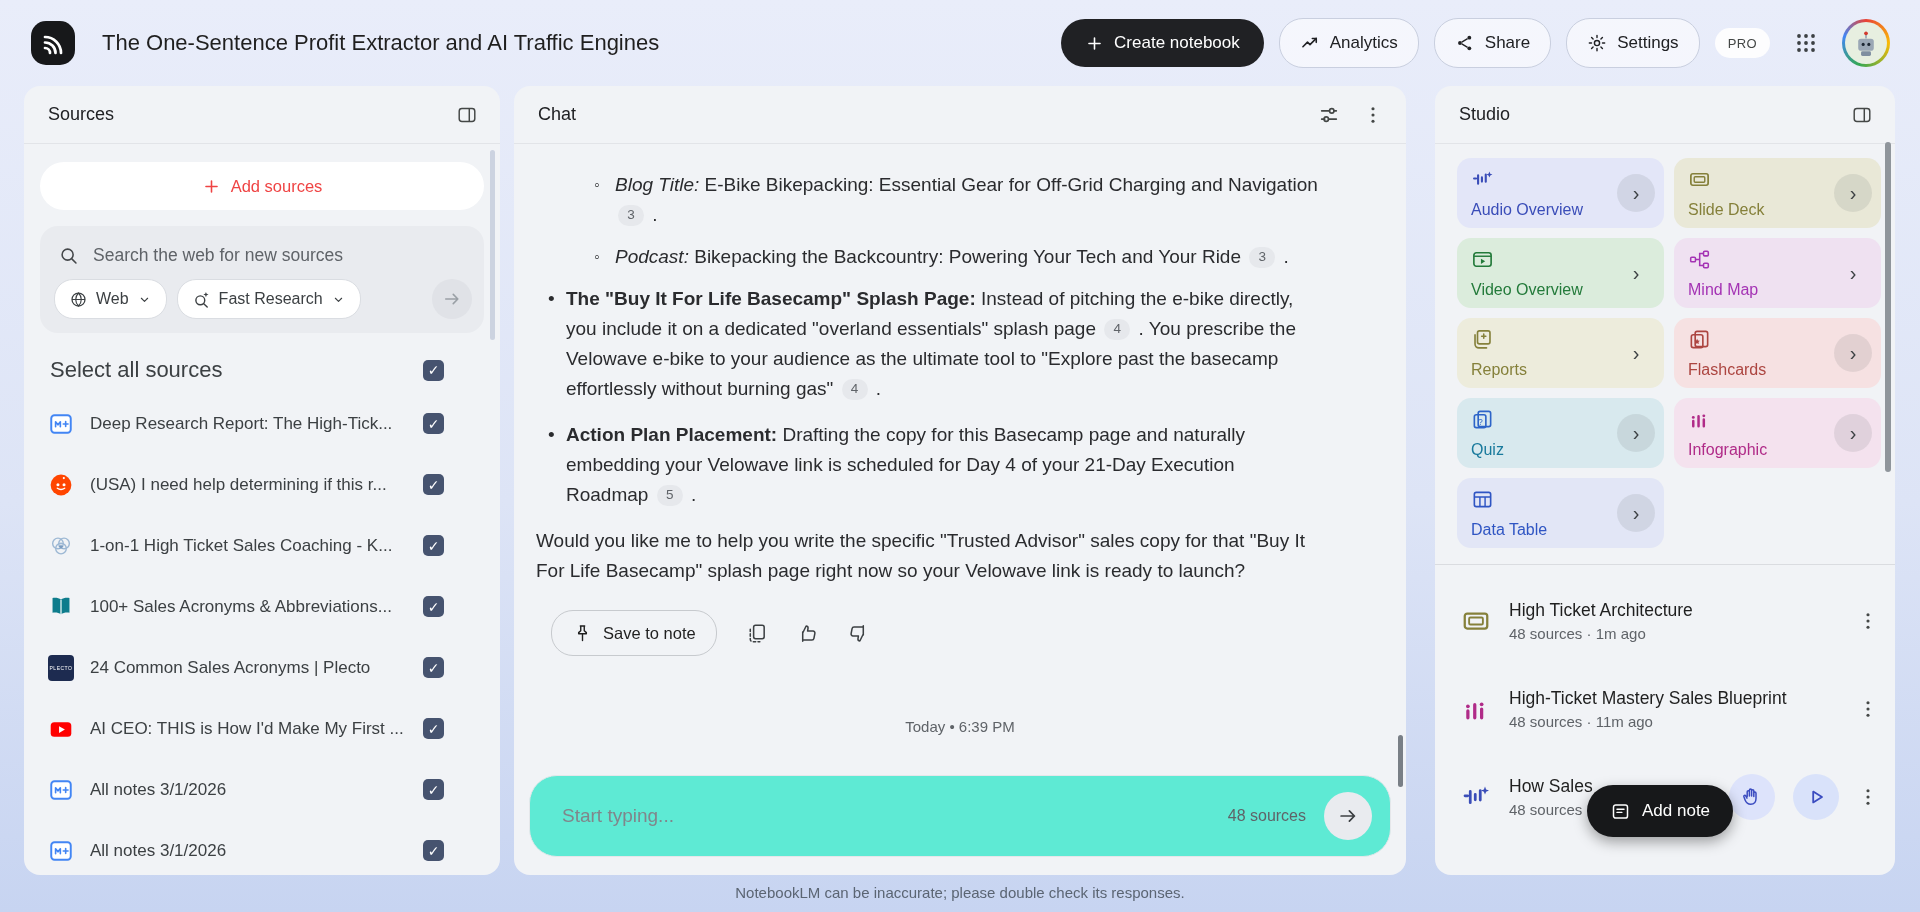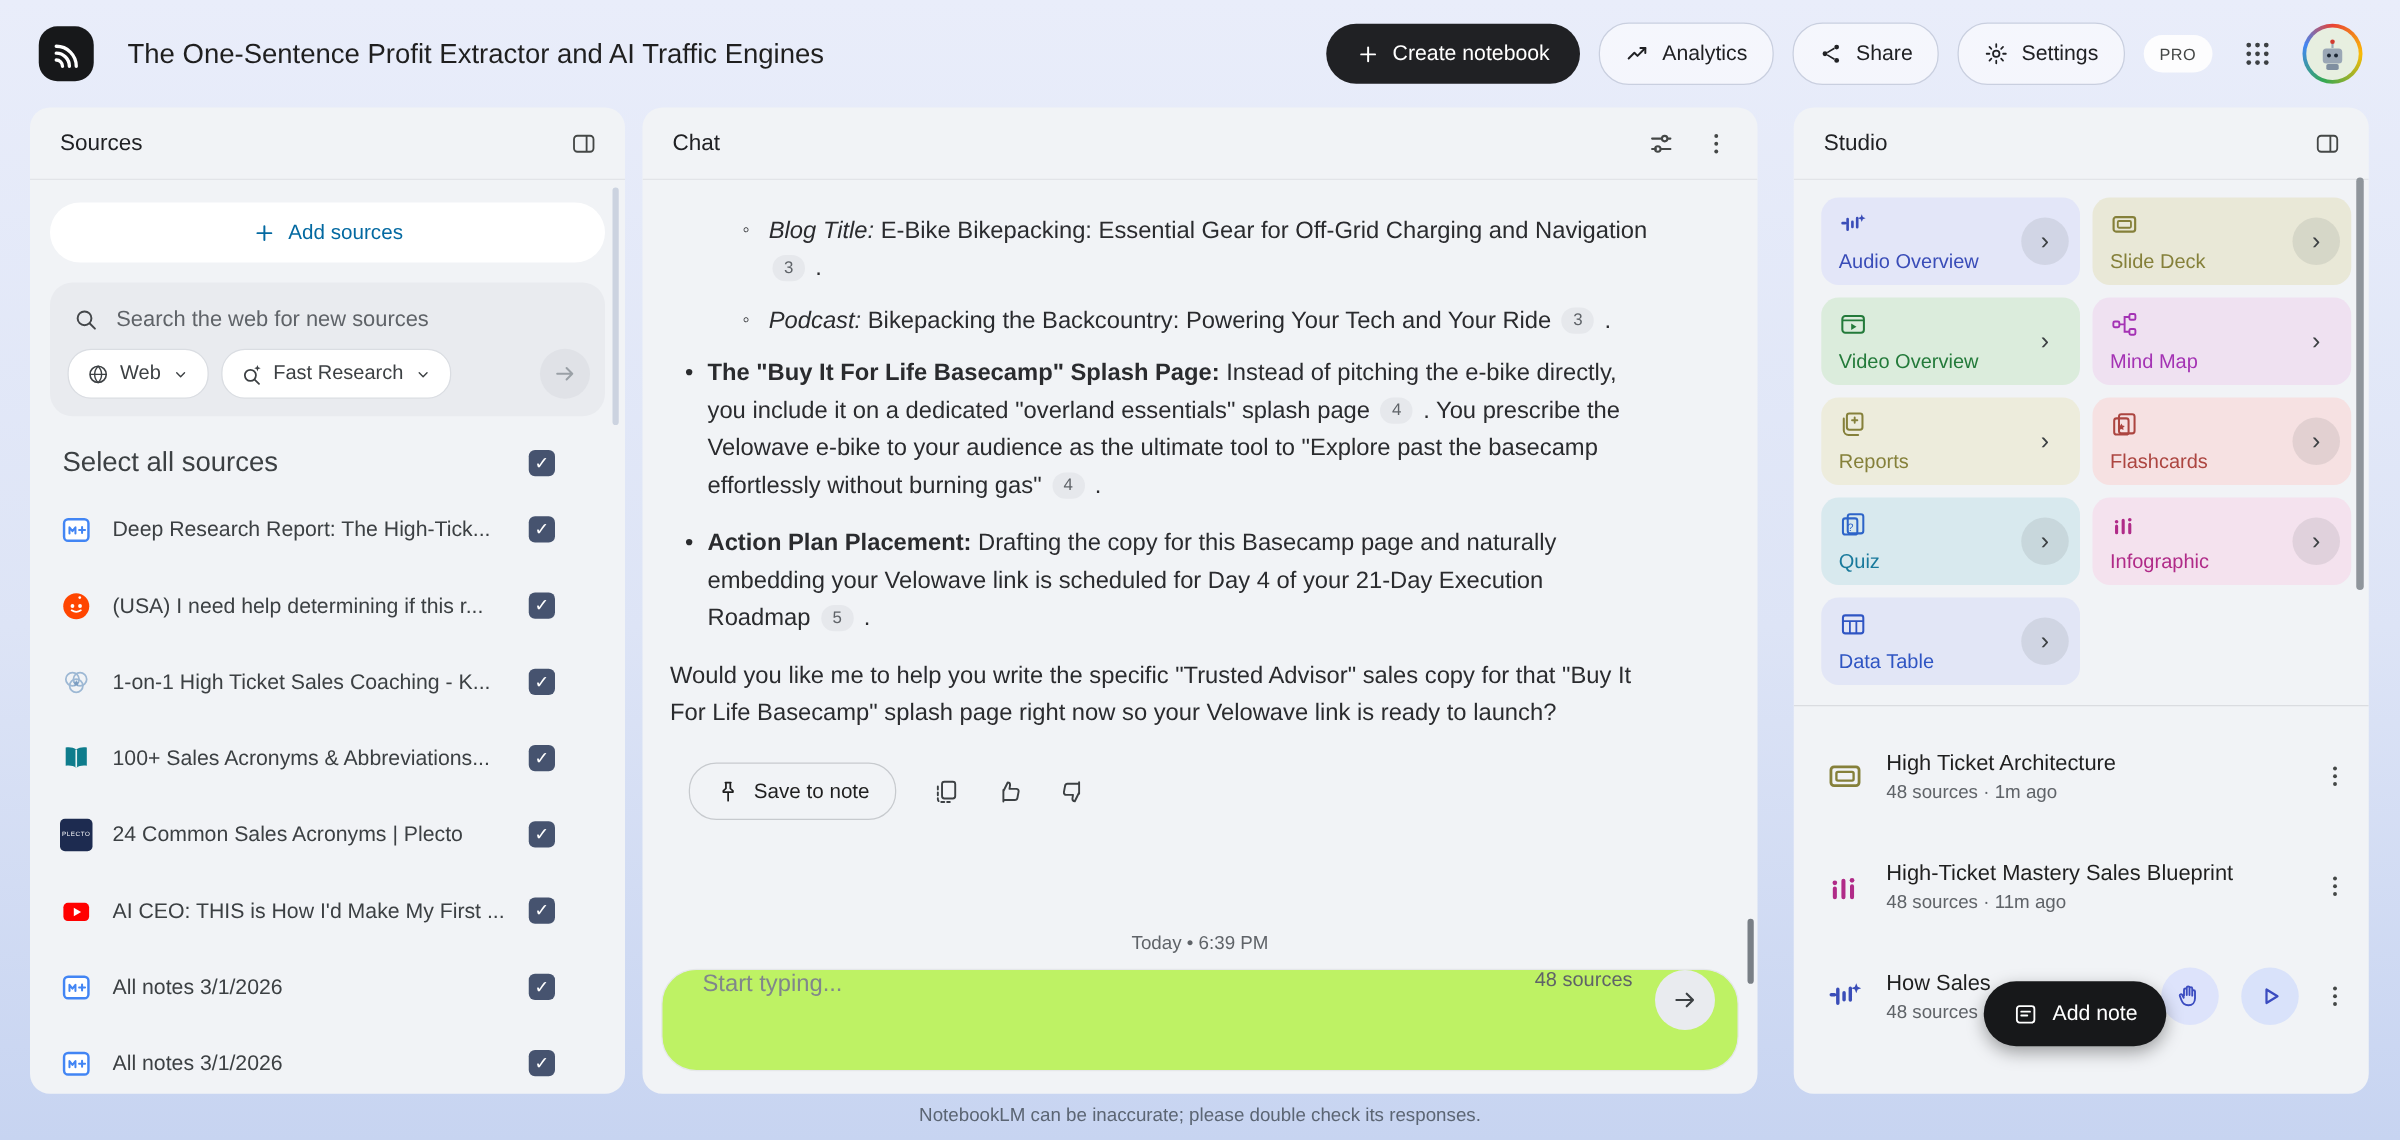--- a/index.html
+++ b/index.html
@@ -21,21 +21,21 @@
   
   .panel{position:absolute;top:86px;height:789px;background:#f1f3f6;border-radius:16px;overflow:hidden}
   #sources-panel{left:24px;width:476px}
   #chat-panel{left:514px;width:892px}
   #studio-panel{left:1435px;width:460px}
   .panel-head{height:58px;display:flex;align-items:center;justify-content:space-between;padding:0 18px 0 24px;border-bottom:1px solid #e2e4e8;box-sizing:border-box}
   .panel-title{font-size:18px;color:#202124}
   .head-ic{color:#444746;cursor:pointer;padding:4px}
   .head-icons{display:flex;align-items:center;gap:14px}
   
-  .add-src{margin:18px 16px 0;height:48px;border-radius:24px;background:#fff;display:flex;align-items:center;justify-content:center;gap:10px;font-size:16.5px;color:#0369a1;cursor:pointer}
+  .add-src{margin:18px 16px 0;height:48px;border-radius:24px;background:#fff;display:flex;align-items:center;justify-content:center;gap:10px;font-size:16.5px;color:#ef4444;cursor:pointer}
   .search-card{margin:16px 16px 0;border-radius:18px;background:#e9ebef;padding:6px 0 14px}
   .search-row{display:flex;align-items:center;gap:12px;padding:12px 18px 4px;color:#44474a}
   .search-row input{flex:1;border:none;outline:none;background:transparent;font-size:17.5px;color:#202124;font-family:inherit}
   .search-row input::placeholder{color:#5f6368}
   .filter-row{display:flex;align-items:center;gap:10px;padding:8px 12px 0 14px}
   .fpill{height:38px;border-radius:19px;background:#fff;border:1px solid #dadde2;display:flex;align-items:center;gap:8px;padding:0 14px;font-size:16px;color:#3c4043;cursor:pointer}
   .go-btn{margin-left:auto;width:40px;height:40px;border-radius:50%;background:#e0e2e7;display:grid;place-items:center;color:#9aa0a6;cursor:pointer}
   .selall{display:flex;align-items:center;margin-top:14px;height:46px;padding:0 56px 0 26px}
   .selall-label{font-size:22px;color:#3c4043}
   .src-row{height:61px;display:flex;align-items:center;gap:16px;padding:0 56px 0 24px;cursor:pointer}
@@ -52,22 +52,22 @@
   .li2{padding-left:79px}
   .bullet{position:absolute;top:0}
   .li1>.bullet{left:12px}
   .li2>.bullet{left:58px;font-size:16px}
   .para{margin-top:8px}
   .b{font-weight:bold}.i{font-style:italic}
   .cite{display:inline-flex;align-items:center;justify-content:center;min-width:26px;height:21px;border-radius:11px;background:#e6e8ec;color:#5f6368;font-size:13.5px;margin:0 3px;vertical-align:2px;cursor:pointer}
   .save-row{display:flex;align-items:center;gap:28px;padding:12px 0 0 15px;color:#3c4043}
   .save-pill{height:44px;border-radius:22px;border:1px solid #c7cace;display:flex;align-items:center;gap:10px;padding:0 20px;font-size:16.5px;color:#1f1f1f;cursor:pointer}
   .fb-ic{cursor:pointer;color:#3c4043}
-  .ts-divider{text-align:center;font-size:15px;color:#5f6368;margin-bottom:12px}
-  .input-card{margin:0 15px 18px;height:82px;border-radius:28px;background:#bef264;border:1px solid #e5e7ea;display:flex;align-items:flex-start;padding:0 18px 0 30px;box-sizing:border-box}
+  .ts-divider{text-align:center;font-size:15px;color:#5f6368;margin-bottom:40px}
+  .input-card{margin:0 15px 18px;height:82px;border-radius:28px;background:#5eead4;border:1px solid #e5e7ea;display:flex;align-items:center;padding:0 18px 0 30px;box-sizing:border-box}
   .input-card input{flex:1;border:none;outline:none;background:transparent;font-size:19px;color:#202124;font-family:inherit}
   .input-card input::placeholder{color:#80868b}
   .src-count{font-size:16px;color:#5f6368;margin-right:18px;white-space:nowrap}
   .send-btn{width:48px;height:48px;border-radius:50%;background:#e9ebef;display:grid;place-items:center;color:#3c4043;cursor:pointer;flex:none}
   
   .tiles{padding:14px 14px 0 22px;display:grid;grid-template-columns:1fr 1fr;gap:10px}
   .tile{height:70px;border-radius:14px;position:relative;padding:10px 14px;box-sizing:border-box;cursor:pointer}
   .tile-label{position:absolute;left:14px;bottom:9px;font-size:16px;font-weight:500}
   .tile-chev{position:absolute;right:9px;top:50%;transform:translateY(-50%);width:38px;height:38px;border-radius:50%;display:grid;place-items:center;color:#3c4043;font-size:20px}
   .tile-chev.circ{background:rgba(95,99,104,.13)}

